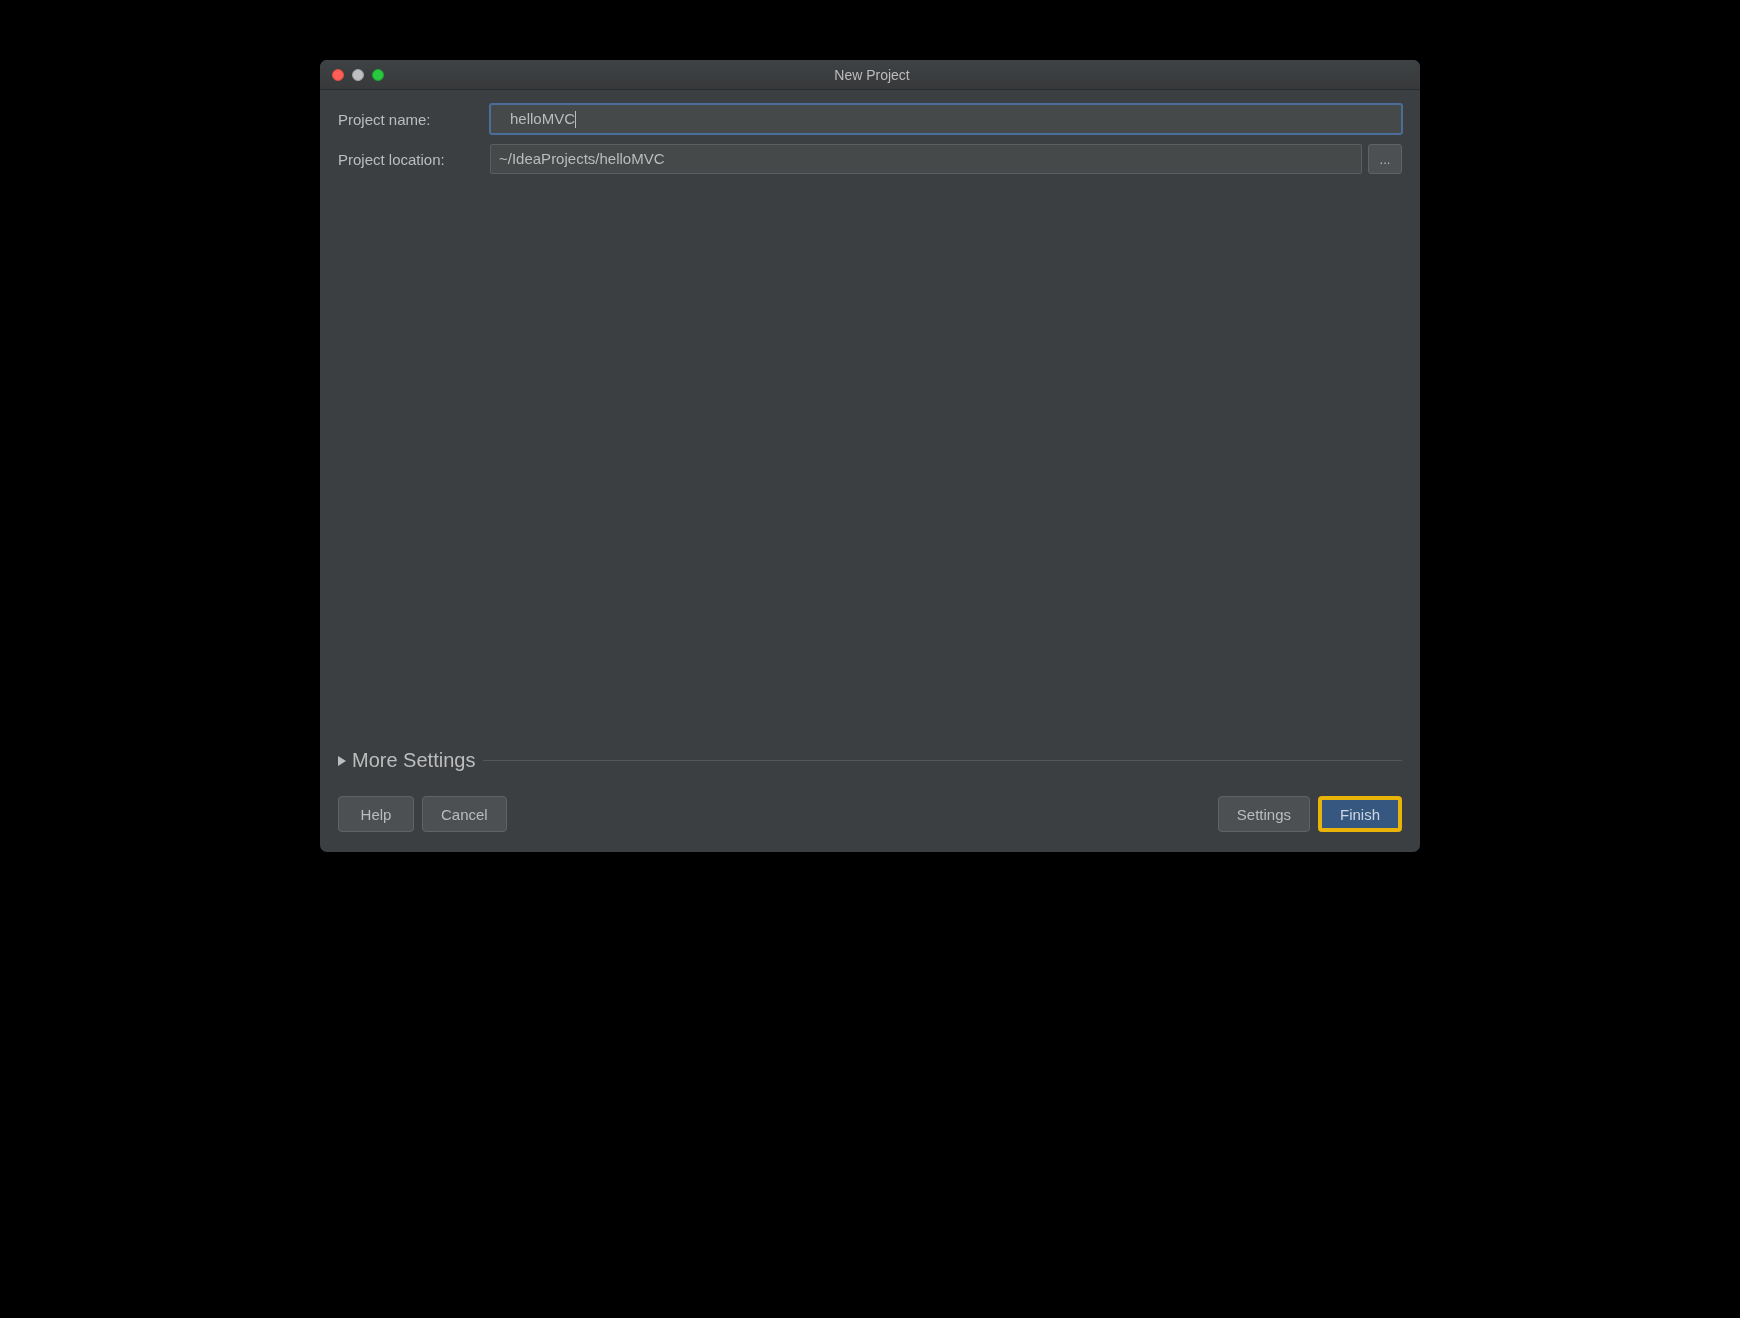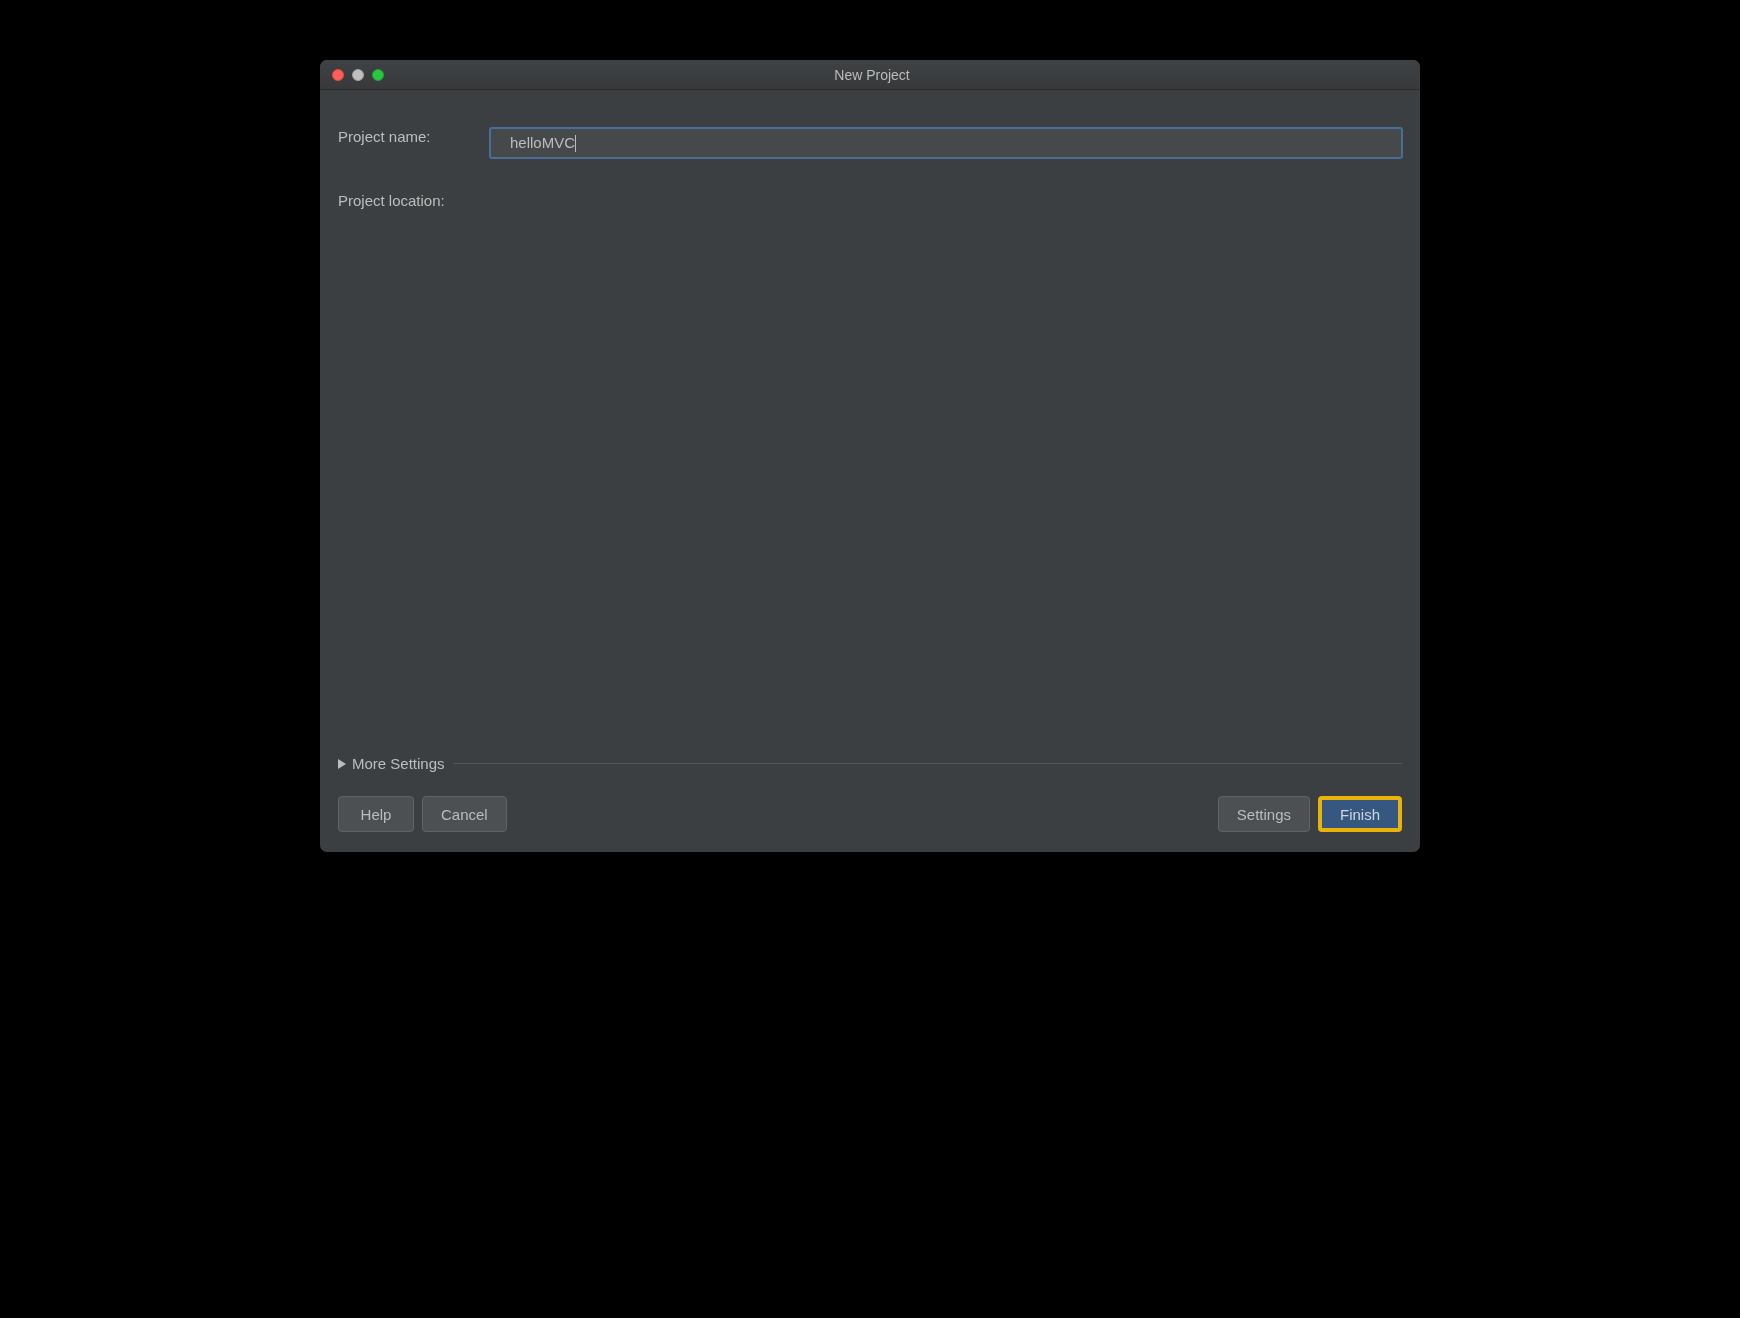--- a/index.html
+++ b/index.html
@@ -58,23 +58,22 @@
       pointer-events: none;
     }
     .content {
       flex: 1;
       display: flex;
       flex-direction: column;
       padding: 14px 18px 0 18px;
     }
     .form-row {
       display: flex;
-      align-items: flex-start;
+      align-items: center;
       margin-bottom: 10px;
-      margin-top: 24px;
     }
     .label {
       width: 152px;
       color: #bdbdbd;
       font-size: 15px;
       flex-shrink: 0;
     }
     .field-wrap {
       flex: 1;
       display: flex;
@@ -92,21 +91,21 @@
       align-items: center;
       justify-content: center;
       cursor: pointer;
       line-height: 1;
     }
     .spacer { flex: 1; }
     .more-settings {
       display: flex;
       align-items: center;
       color: #bdbdbd;
-      font-size: 15px;
+      font-size: 20px;
       cursor: pointer;
       padding: 8px 0 10px 0;
     }
     .more-settings .tri {
       display: inline-flex;
       margin-right: 6px;
     }
     .more-settings-line {
       flex: 1;
       height: 1px;
@@ -190,20 +189,28 @@
       <div class="field-wrap">
         <div class="textfield-sim focused">
           <span class="field-text">helloMVC</span>
             <span class="caret-sim"></span>
         </div>
       </div>
     </div>
 
     <div class="form-row">
       <div class="label">Project location:</div>
+      <div class="field-wrap">
+        <div class="textfield-sim">
+          <span class="field-text">~/IdeaProjects/helloMVC</span>
+        </div>
+        <div class="browse-btn">
+          <span>...</span>
+        </div>
+      </div>
     </div>
 
     <div class="spacer"></div>
 
     <div class="more-settings">
       <span class="tri">
         <svg width="8" height="10" viewBox="0 0 8 10">
             <polygon points="0,0 8,5 0,10" fill="#bdbdbd"></polygon>
           </svg>
       </span>

